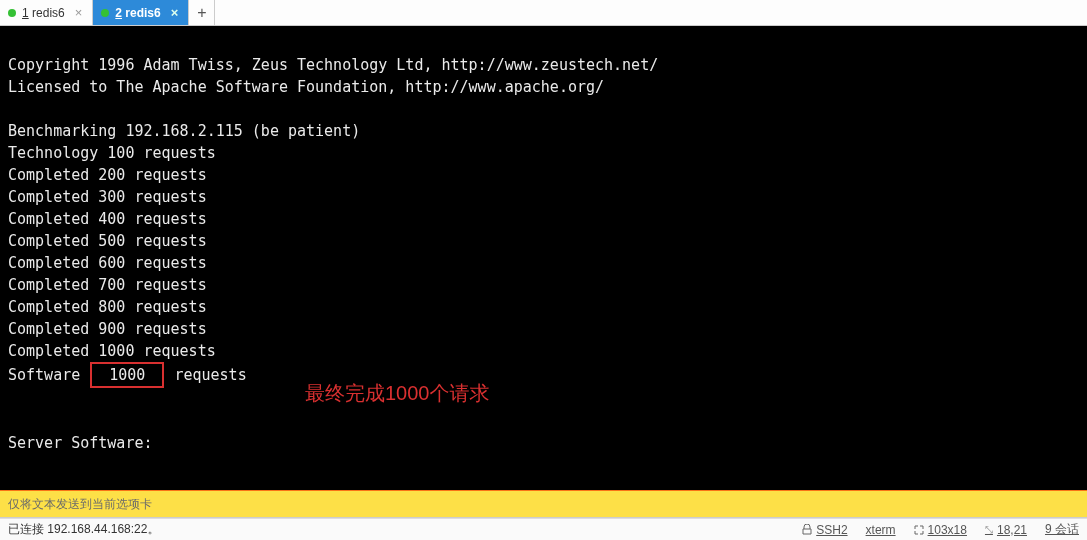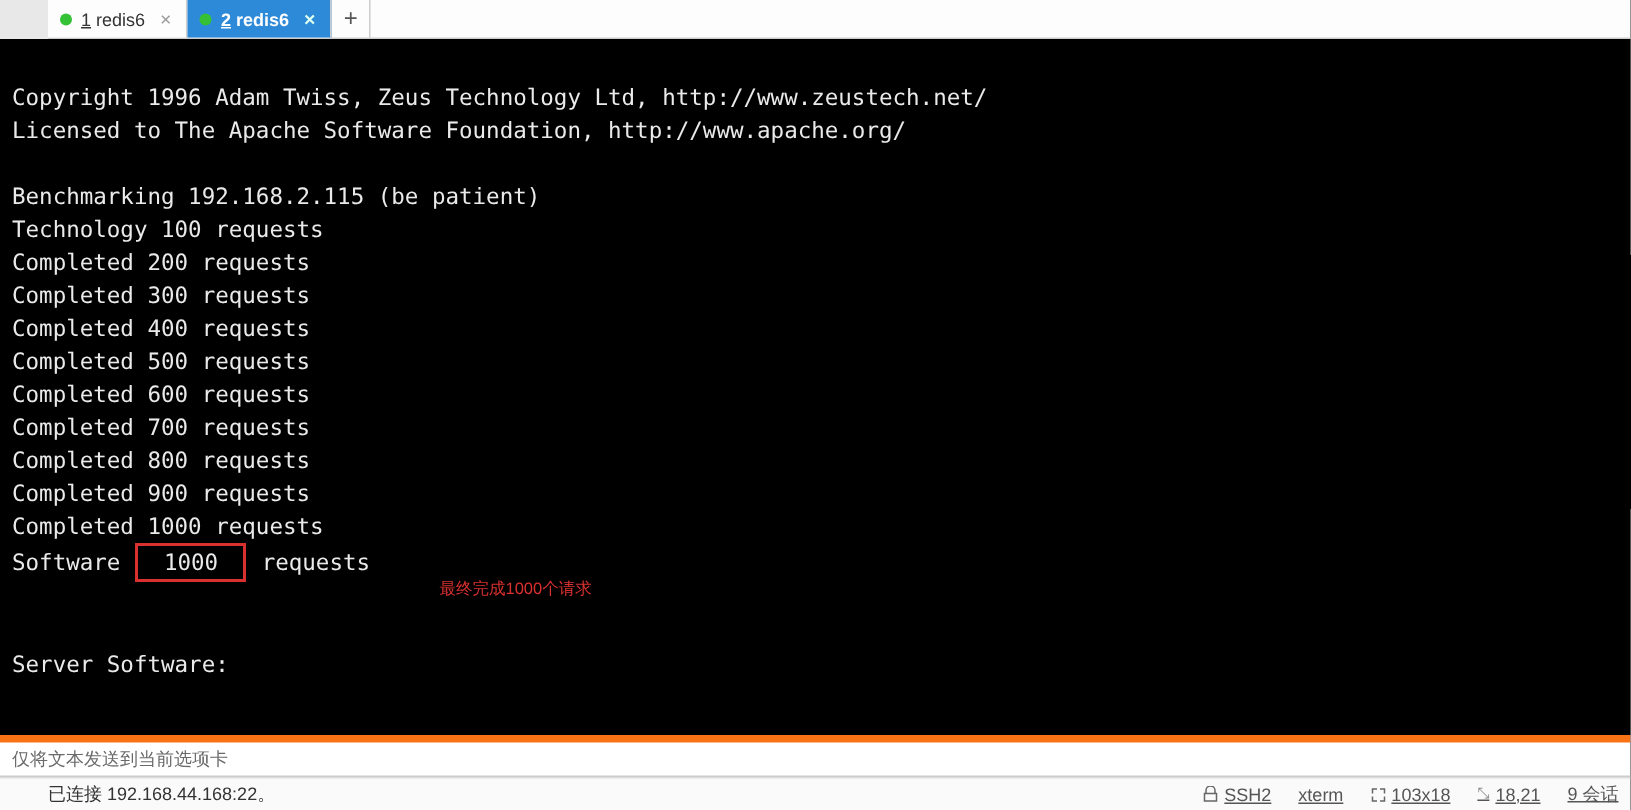--- a/index.html
+++ b/index.html
@@ -12,21 +12,20 @@
     overflow: hidden;
     display: flex;
     flex-direction: column;
   }
   .tabbar {
     display: flex;
     background: #fdfdfd;
     border-bottom: 1px solid #ccc;
     height: 26px;
     align-items: stretch;
-    margin-left: 32px;
   }
   .tab {
     display: flex;
     align-items: center;
     padding: 0 10px 0 8px;
     border-right: 1px solid #ccc;
     font-size: 12px;
     gap: 6px;
     cursor: pointer;
   }
@@ -67,49 +66,49 @@
     overflow: hidden;
   }
   .highlight-box {
     border: 2px solid #d93030;
     display: inline-block;
     padding: 0 17px;
     margin: 0 1px;
   }
   .annotation {
     position: absolute;
-    left: 293px;
+    left: 305px;
     top: 356px;
     color: #d93030;
     font-family: "Microsoft YaHei", sans-serif;
-    font-size: 11px;
+    font-size: 20px;
   }
   .infobar {
     height: 28px;
-    background: #ffffff;
-    border-top: 5px solid #f97316;
+    background: #fde047;
+    border-top: 1px solid #f97316;
     border-bottom: 1px solid #ccc;
     display: flex;
     align-items: center;
     padding: 0 8px;
     color: #6a6a6a;
     font-size: 12px;
   }
   .statusbar {
     height: 22px;
     background: #fafafa;
     border-top: 1px solid #ddd;
     display: flex;
     align-items: center;
     padding: 0 8px;
     color: #333;
     font-size: 12px;
     gap: 18px;
   }
-  .statusbar .left { flex: 0 0 auto; margin-left: 24px; }
+  .statusbar .left { flex: 0 0 auto; }
   .statusbar .spacer { flex: 1; }
   .status-item { display: flex; align-items: center; gap: 4px; color: #555; text-decoration: underline; }
   .lock-icon svg, .expand-icon svg { display:block; }
 </style>
 </head>
 <body>
 
 <div class="tabbar">
   <div class="tab inactive">
     <span class="dot"></span>

